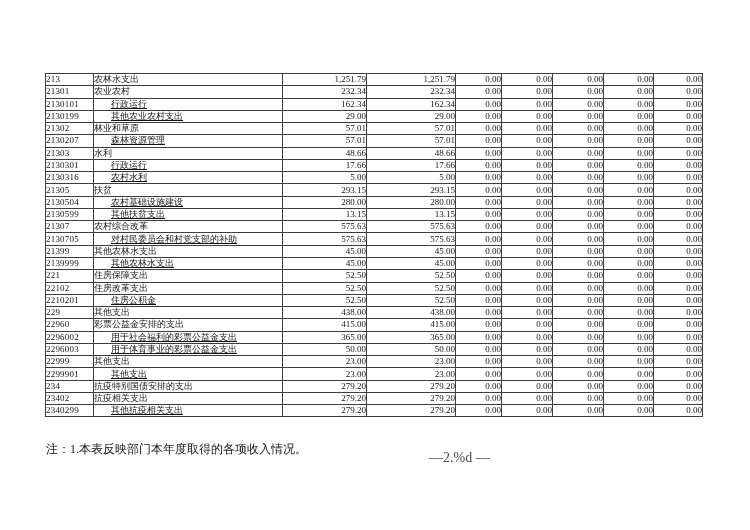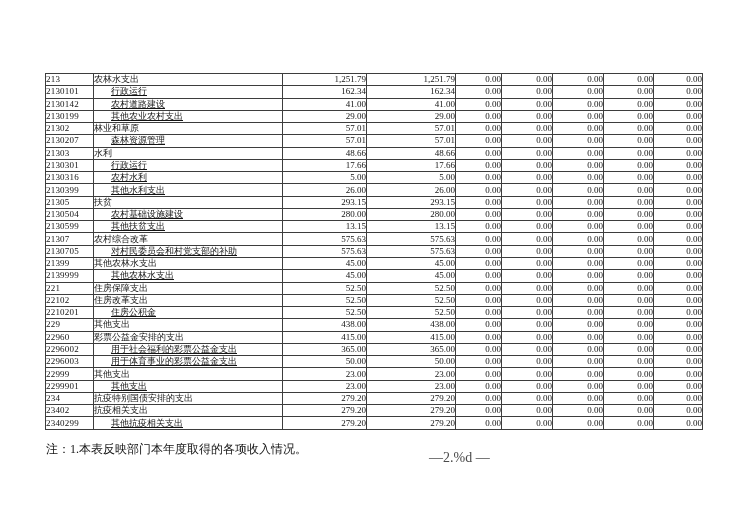--- a/index.html
+++ b/index.html
@@ -73,42 +73,42 @@
           <td class="name">农林水支出</td>
           <td class="num">1,251.79</td>
           <td class="num">1,251.79</td>
           <td class="num">0.00</td>
           <td class="num">0.00</td>
           <td class="num">0.00</td>
           <td class="num">0.00</td>
           <td class="num">0.00</td>
         </tr>
         <tr>
+          <td class="code">21301</td>
+          <td class="name">农业农村</td>
+          <td class="num">232.34</td>
+          <td class="num">232.34</td>
+          <td class="num">0.00</td>
+          <td class="num">0.00</td>
+          <td class="num">0.00</td>
+          <td class="num">0.00</td>
+          <td class="num">0.00</td>
+        </tr>
+        <tr>
           <td class="code">2130101</td>
           <td class="name indent">行政运行</td>
           <td class="num">162.34</td>
           <td class="num">162.34</td>
           <td class="num">0.00</td>
           <td class="num">0.00</td>
           <td class="num">0.00</td>
           <td class="num">0.00</td>
           <td class="num">0.00</td>
         </tr>
         <tr>
-          <td class="code">2130142</td>
-          <td class="name indent">农村道路建设</td>
-          <td class="num">41.00</td>
-          <td class="num">41.00</td>
-          <td class="num">0.00</td>
-          <td class="num">0.00</td>
-          <td class="num">0.00</td>
-          <td class="num">0.00</td>
-          <td class="num">0.00</td>
-        </tr>
-        <tr>
           <td class="code">2130199</td>
           <td class="name indent">其他农业农村支出</td>
           <td class="num">29.00</td>
           <td class="num">29.00</td>
           <td class="num">0.00</td>
           <td class="num">0.00</td>
           <td class="num">0.00</td>
           <td class="num">0.00</td>
           <td class="num">0.00</td>
         </tr>
@@ -161,31 +161,20 @@
           <td class="name indent">农村水利</td>
           <td class="num">5.00</td>
           <td class="num">5.00</td>
           <td class="num">0.00</td>
           <td class="num">0.00</td>
           <td class="num">0.00</td>
           <td class="num">0.00</td>
           <td class="num">0.00</td>
         </tr>
         <tr>
-          <td class="code">2130399</td>
-          <td class="name indent">其他水利支出</td>
-          <td class="num">26.00</td>
-          <td class="num">26.00</td>
-          <td class="num">0.00</td>
-          <td class="num">0.00</td>
-          <td class="num">0.00</td>
-          <td class="num">0.00</td>
-          <td class="num">0.00</td>
-        </tr>
-        <tr>
           <td class="code">21305</td>
           <td class="name">扶贫</td>
           <td class="num">293.15</td>
           <td class="num">293.15</td>
           <td class="num">0.00</td>
           <td class="num">0.00</td>
           <td class="num">0.00</td>
           <td class="num">0.00</td>
           <td class="num">0.00</td>
         </tr>

